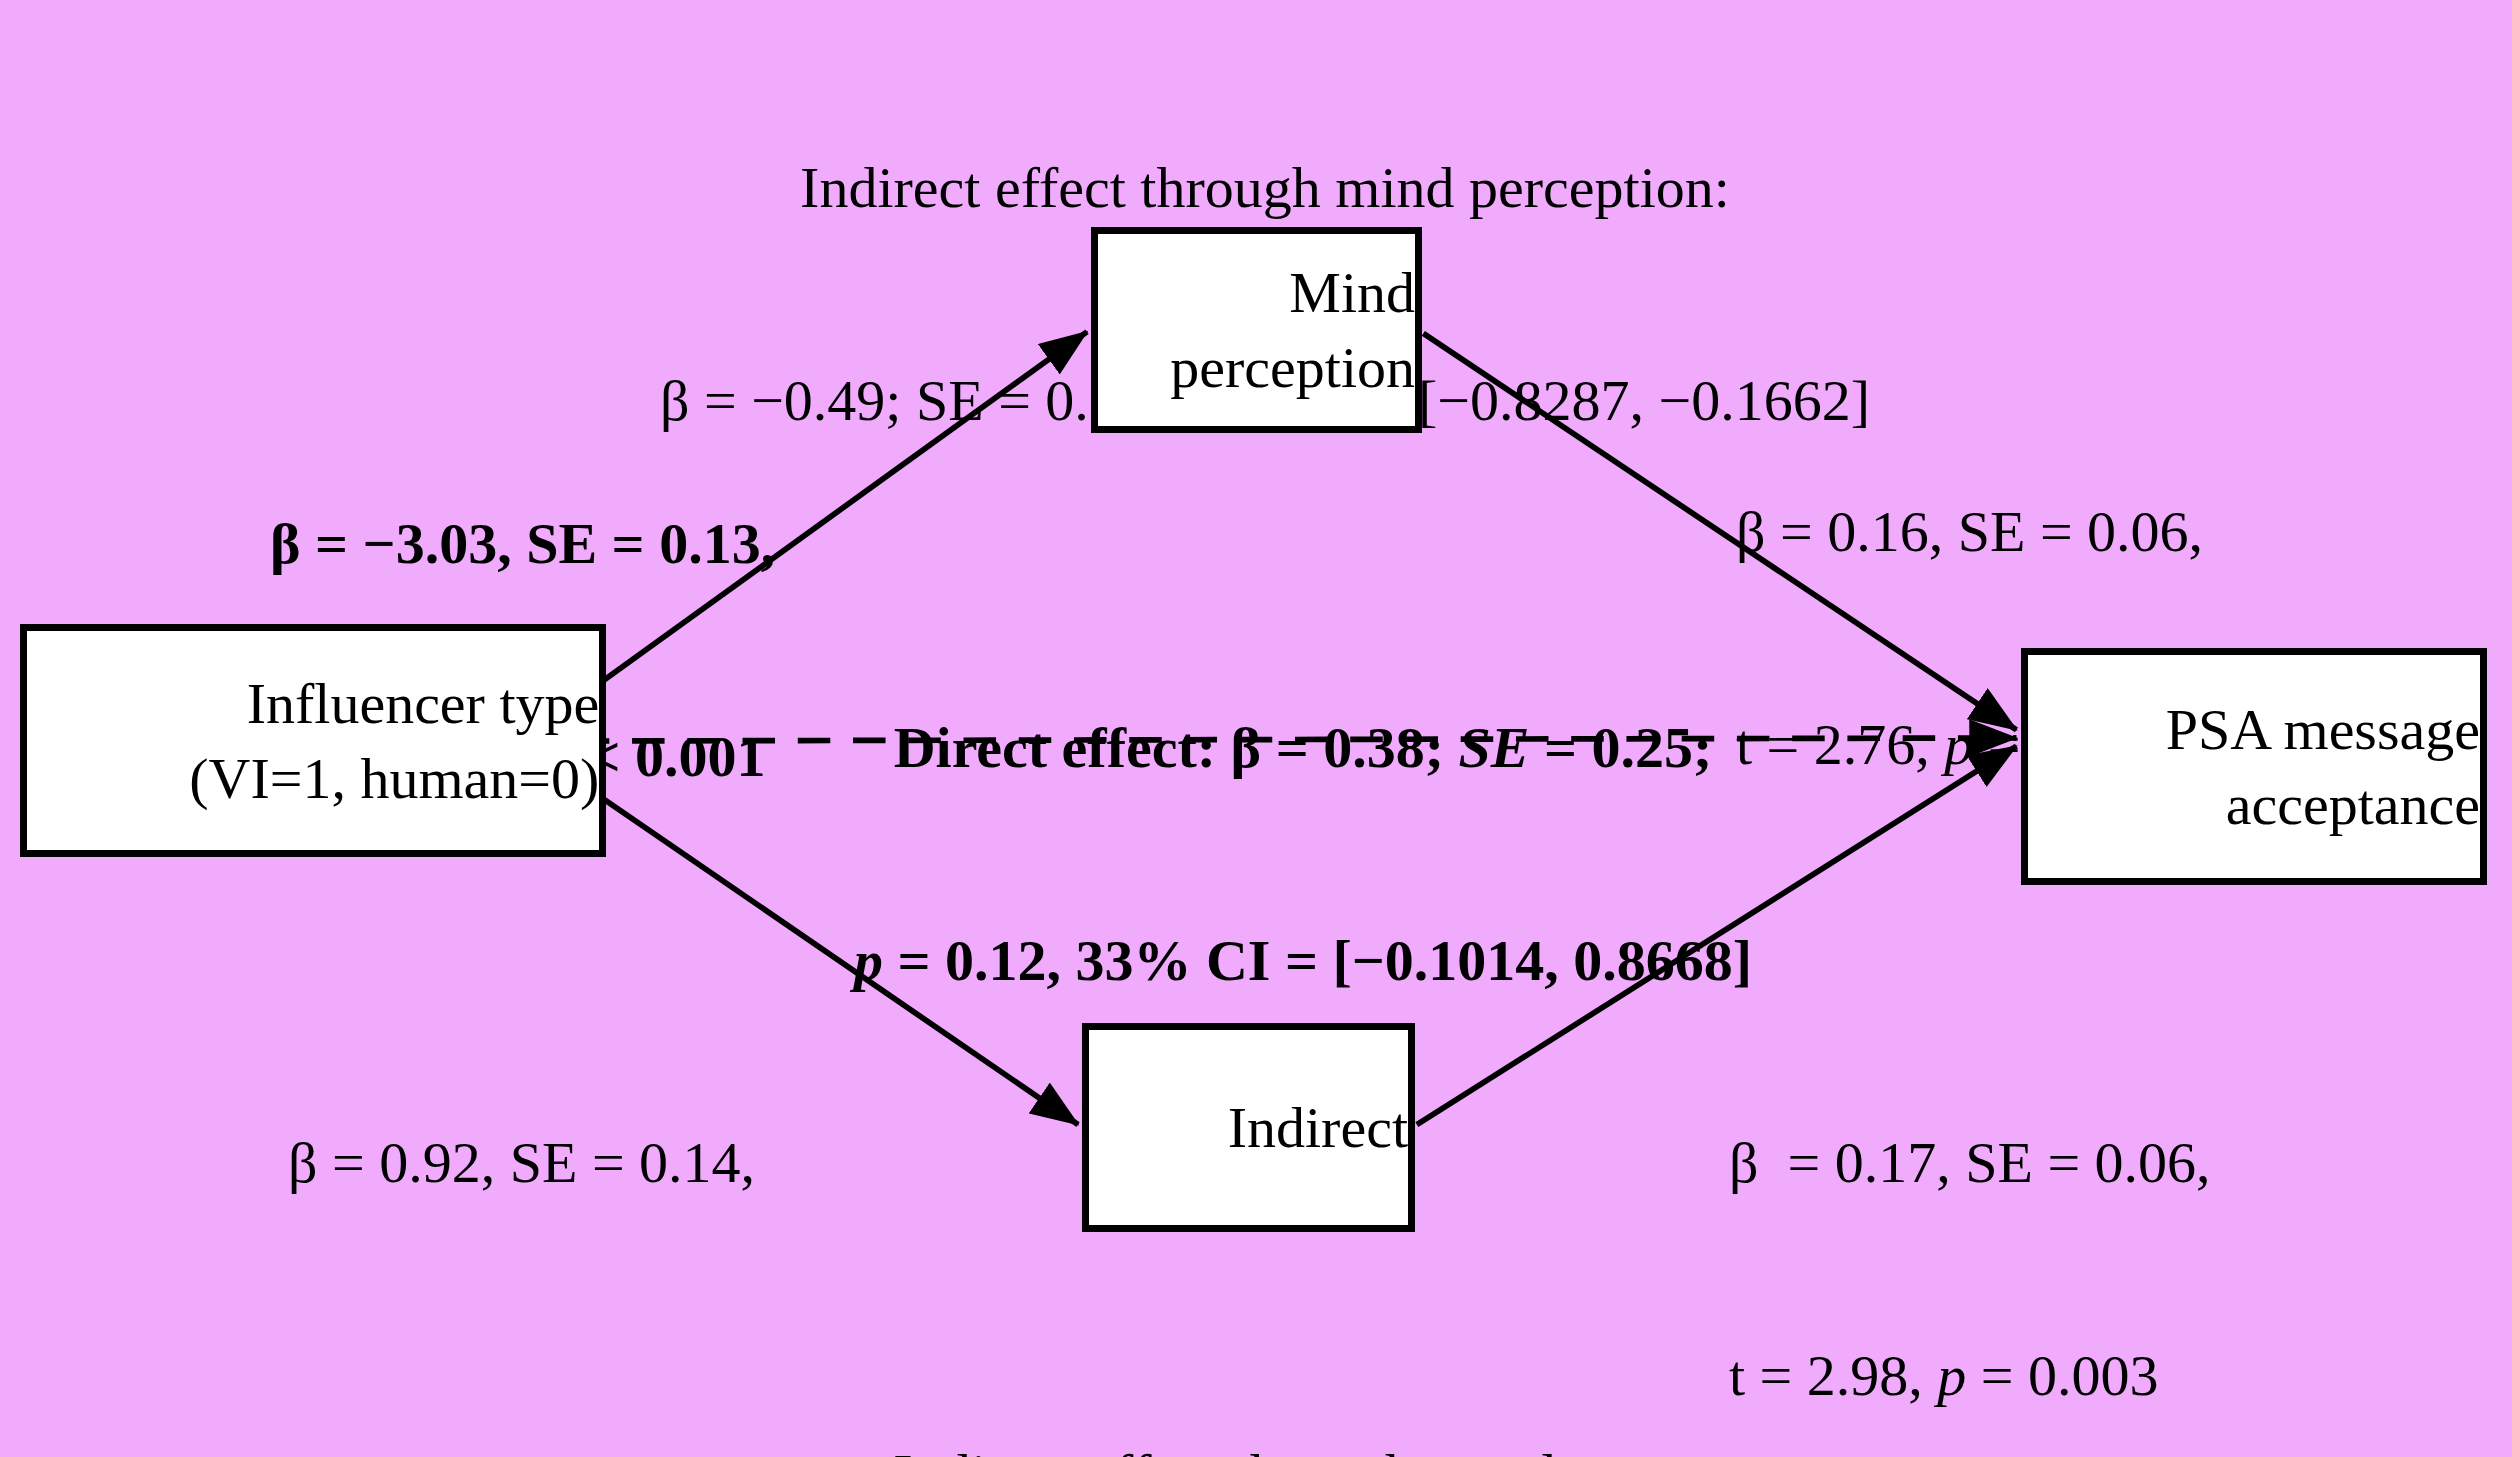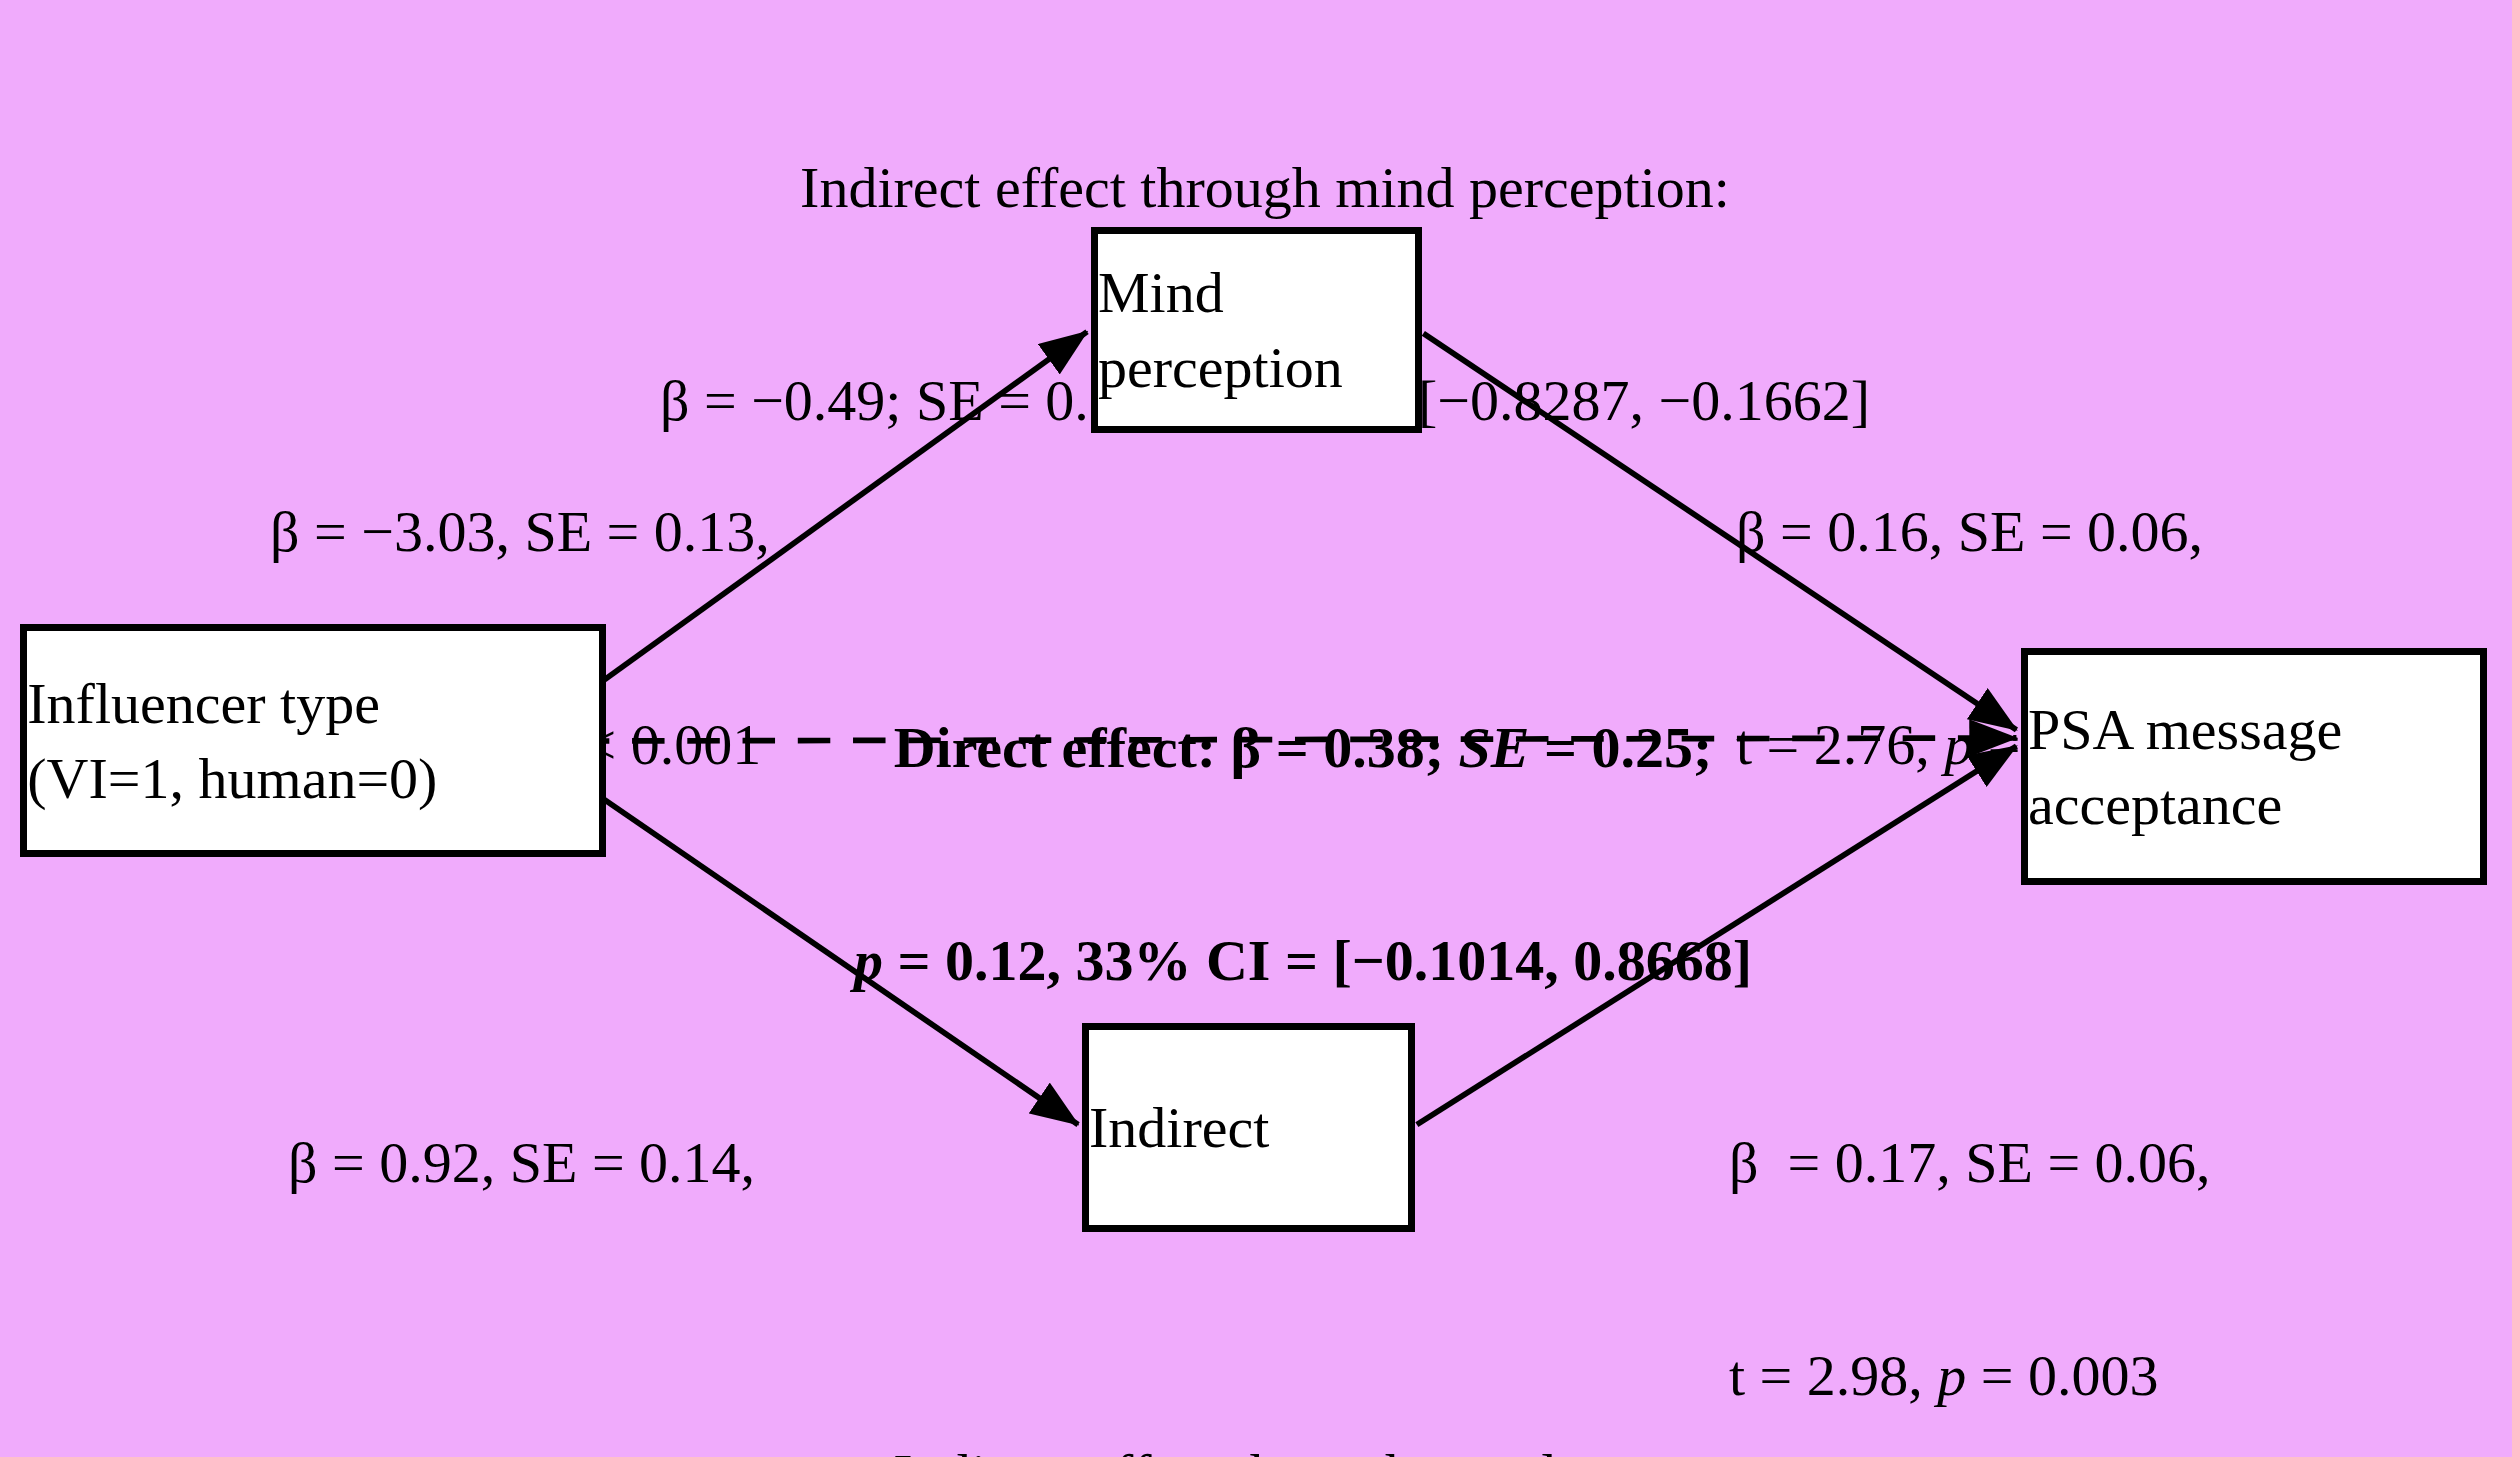--- a/index.html
+++ b/index.html
@@ -13,21 +13,21 @@
     overflow: hidden;
   }
   .arrows-layer { position: absolute; left: 0; top: 0; width: 2512px; height: 1458px; }
   .node {
     position: absolute;
     box-sizing: border-box;
     border: 7.3px solid #000000;
     background: #ffffff;
     display: flex;
     flex-direction: column;
-    align-items: flex-start;
+    align-items: flex-end;
     justify-content: center;
     text-align: center;
     font-size: 58px;
     line-height: 75px;
   }
   .txt {
     position: absolute;
     font-size: 58px;
     line-height: 71px;
     white-space: pre-wrap;
@@ -51,21 +51,21 @@
     <line x1="642" y1="912" x2="2482" y2="908" stroke="#000000" stroke-width="7" stroke-dasharray="40 28" marker-end="url(#arrowhead)"></line>
     <line x1="1752" y1="410" x2="2482" y2="898" stroke="#000000" stroke-width="7" marker-end="url(#arrowhead)"></line>
     <line x1="1744" y1="1384" x2="2482" y2="918" stroke="#000000" stroke-width="7" marker-end="url(#arrowhead)"></line>
   </svg>
 
   <div class="txt center" style="left:615px; top:9.7px; width:1300px;">
     <div>Indirect effect through mind perception:</div>
     <div>β = −0.49; SE = 0.17; 95% CI = [−0.8287, −0.1662]</div>
   </div>
 
-  <div class="txt" style="left:270px; top:354px;">
+  <div class="txt" style="left:270px; top:366px;font-weight:bold;">
     <div>β = −3.03, SE = 0.13,</div>
     <div><span>t = −22.79, </span><span class="it">p</span><span> &lt; 0.001</span></div>
   </div>
 
   <div class="txt" style="left:1736px; top:354px;">
     <div>β = 0.16, SE = 0.06,</div>
     <div><span>t = 2.76, </span><span class="it">p</span><span> = 0.01</span></div>
   </div>
 
   <div class="txt center" style="left:653px; top:570px; width:1300px;font-weight:bold;">

